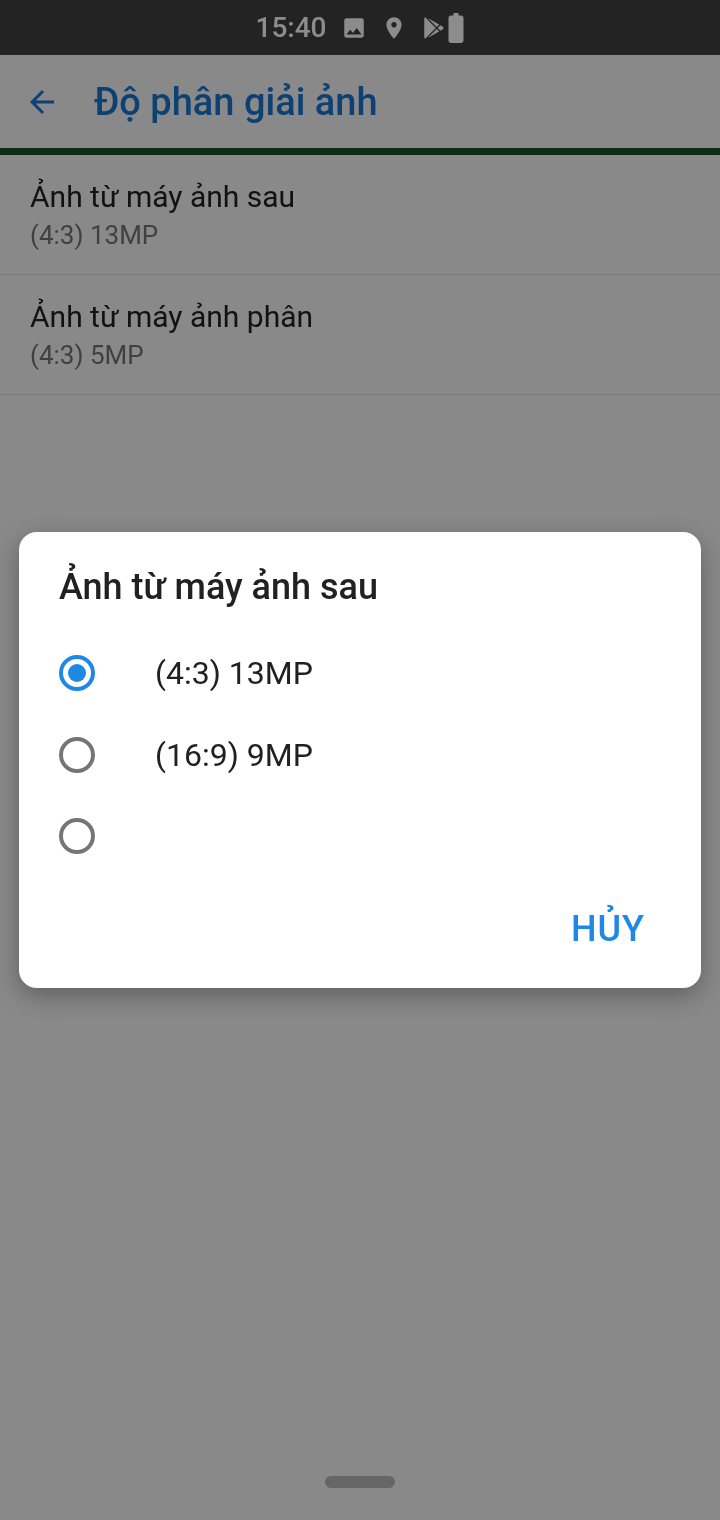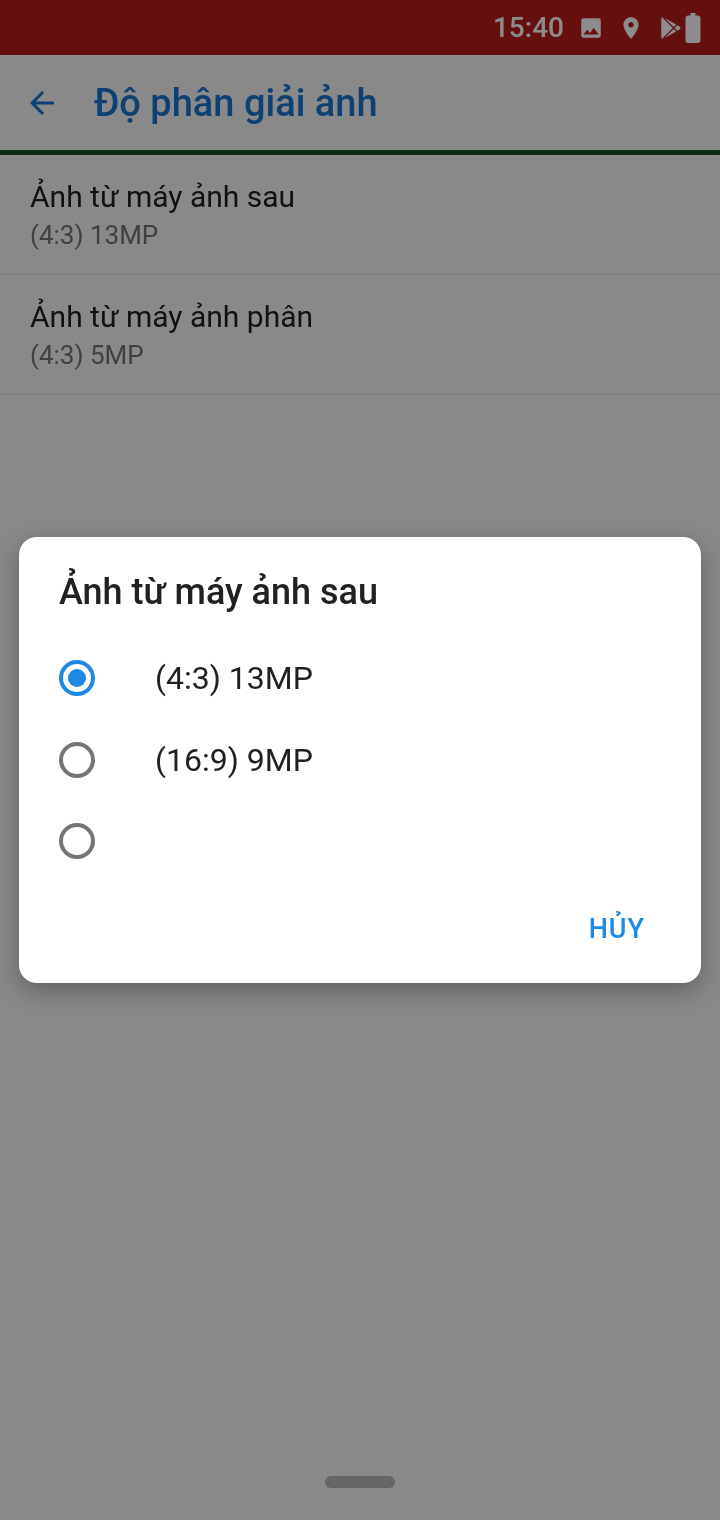--- a/index.html
+++ b/index.html
@@ -10,25 +10,25 @@
     }
     body {
       width: 720px;
       height: 1520px;
       background: #fafafa;
       position: relative;
       overflow: hidden;
     }
     .status-bar {
       height: 55px;
-      background: #b91c1c;
+      background: #404040;
       color: #fff;
       display: flex;
       align-items: center;
-      justify-content: flex-end;
+      justify-content: center;
       padding: 0 18px;
       font-size: 28px;
       font-weight: 500;
     }
     .status-left {
       display: flex;
       align-items: center;
       gap: 14px;
     }
     .status-right {
@@ -41,21 +41,21 @@
     }
     .status-icon {
       display: inline-flex;
       align-items: center;
     }
     .app-header {
       height: 100px;
       display: flex;
       align-items: center;
       padding: 0 20px;
-      border-bottom: 5px solid #14532d;
+      border-bottom: 7px solid #14532d;
       background: #fafafa;
     }
     .back-arrow {
       width: 44px;
       height: 44px;
       display: flex;
       align-items: center;
       justify-content: center;
       margin-right: 30px;
     }
@@ -132,21 +132,21 @@
       font-size: 32px;
       color: #212121;
     }
     .dialog-actions {
       display: flex;
       justify-content: flex-end;
       padding: 24px 40px 12px 40px;
     }
     .cancel-button {
       color: #1e88e5;
-      font-size: 27px;
+      font-size: 36px;
       font-weight: 500;
       letter-spacing: 1px;
       background: none;
       border: none;
       cursor: pointer;
       padding: 8px 16px;
     }
     .nav-bar {
       position: absolute;
       bottom: 0;

